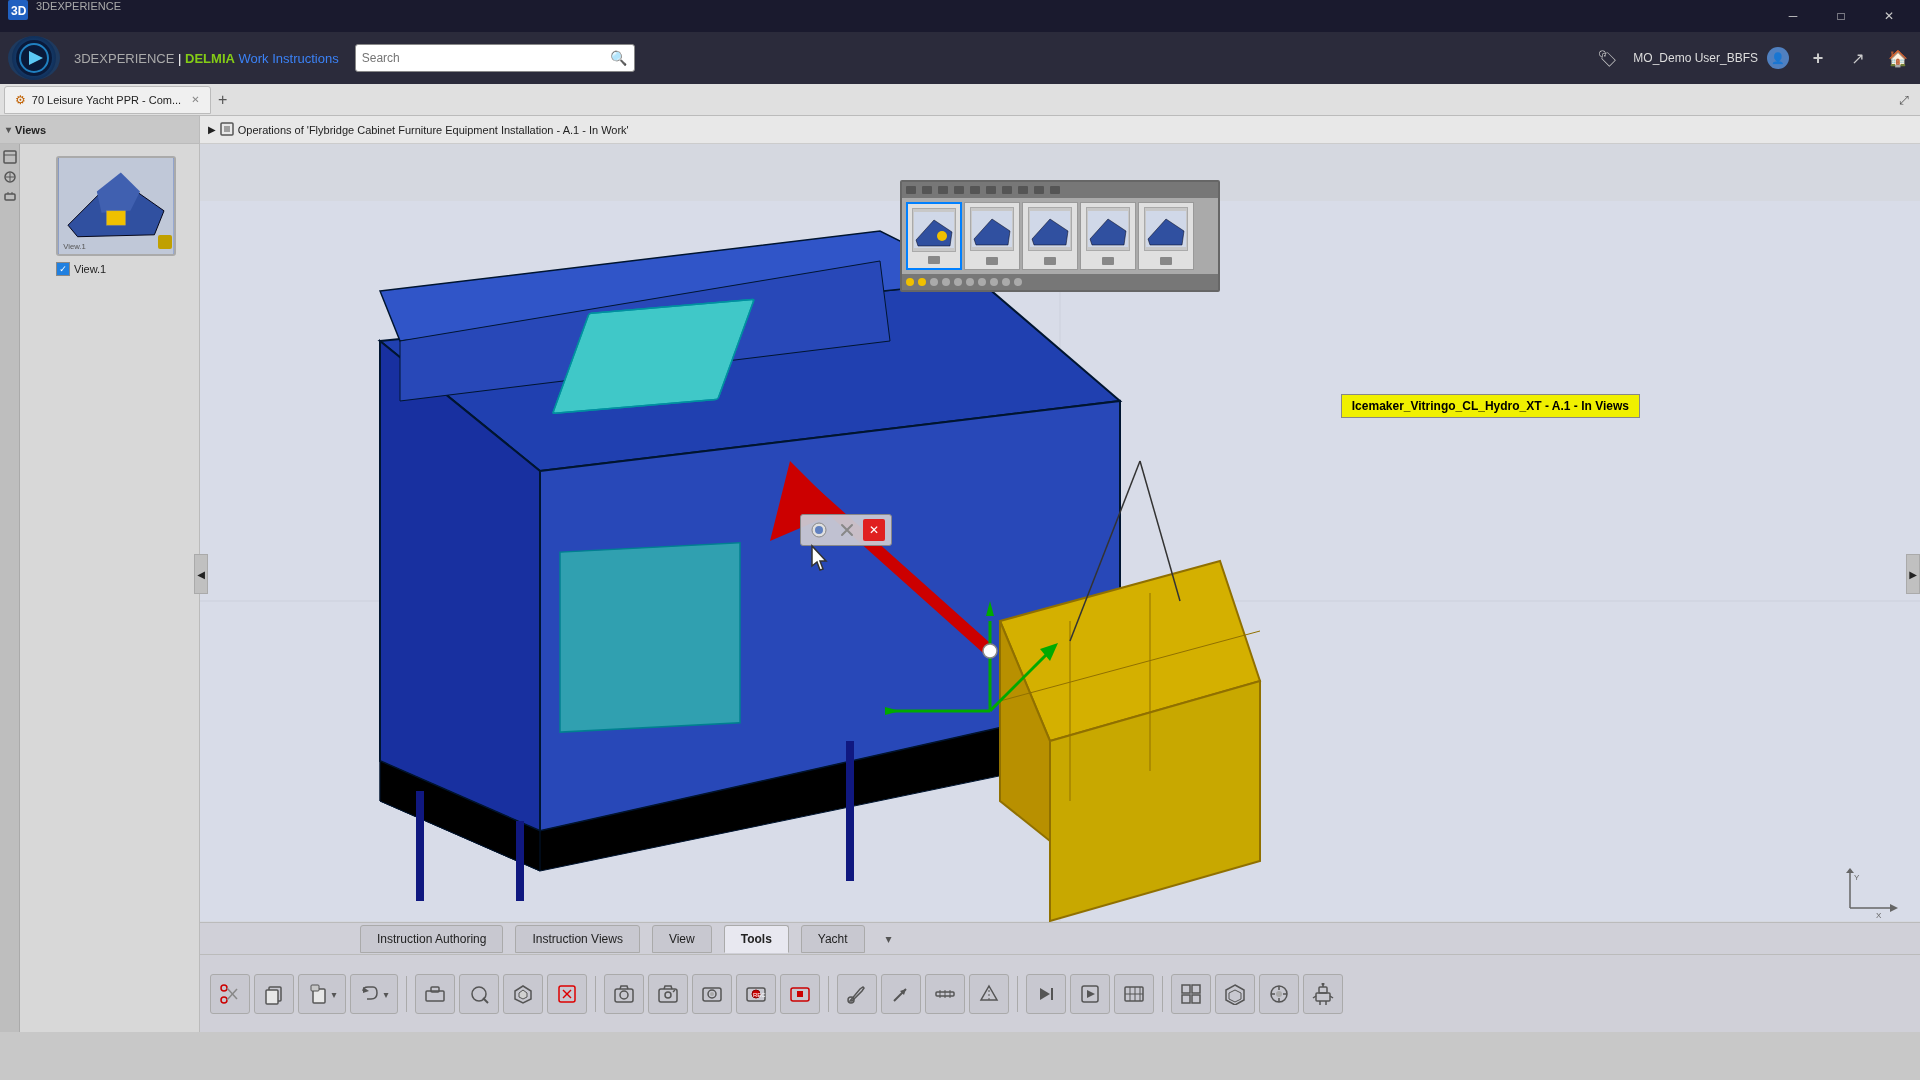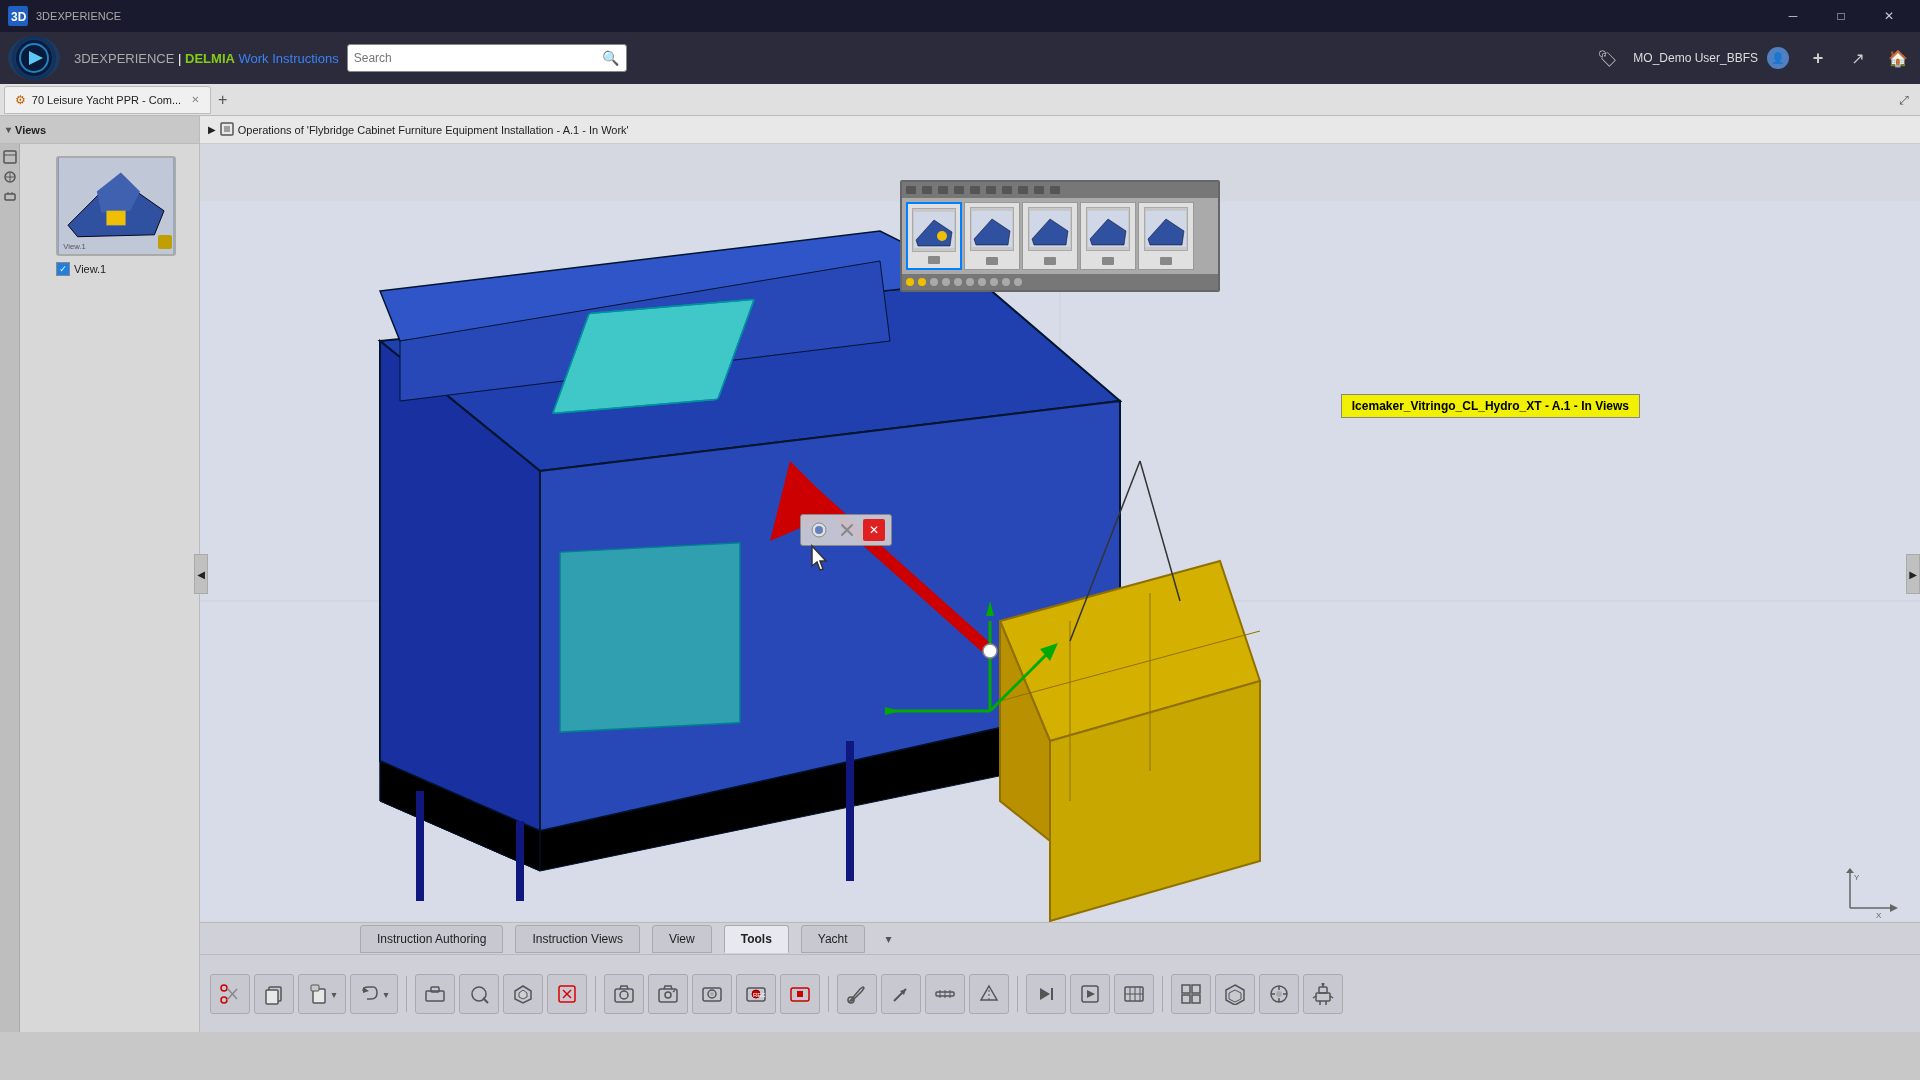--- a/index.html
+++ b/index.html
@@ -1,36 +1,36 @@
 <!DOCTYPE html>
 <html><head>
   <meta charset="utf-8">
   <style>
     * { margin: 0; padding: 0; box-sizing: border-box; }
     body { width: 1920px; height: 1080px; overflow: hidden; background: #c8c8c8; font-family: 'Segoe UI', Arial, sans-serif; font-size: 12px; color: #222; }
 
     
     #titlebar {
       width: 1920px; height: 32px; background: #1a1a2e;
-      display: flex; align-items: center; padding: 0 8px;
+      display: flex; align-items: flex-start; padding: 0 8px;
       color: #fff; font-size: 11px; position: absolute; top: 0; left: 0; z-index: 100;
     }
     #titlebar .app-icon { width: 20px; height: 20px; margin-right: 8px; }
     #titlebar .win-controls { margin-left: auto; display: flex; gap: 2px; }
     #titlebar .win-btn { width: 46px; height: 32px; display: flex; align-items: center; justify-content: center; cursor: pointer; font-size: 12px; color: #ccc; }
 
     
     #toolbar {
       width: 1920px; height: 52px; background: #2b2b3b;
       display: flex; align-items: center; padding: 0 8px; gap: 8px;
       position: absolute; top: 32px; left: 0; z-index: 99;
     }
     .toolbar-logo { width: 52px; height: 44px; border-radius: 50%; background: #1e3a5f; display: flex; align-items: center; justify-content: center; }
     .toolbar-logo-inner { width: 44px; height: 44px; border-radius: 50%; background: radial-gradient(circle, #2060a0, #0a1a3a); display: flex; align-items: center; justify-content: center; color: #fff; font-size: 14px; font-weight: bold; }
-    .search-box { width: 280px; height: 28px; background: #fff; border: 1px solid #888; border-radius: 3px; display: flex; align-items: center; padding: 0 6px; margin-left: 0; }
+    .search-box { width: 280px; height: 28px; background: #fff; border: 1px solid #888; border-radius: 3px; display: flex; align-items: center; padding: 0 6px; margin-left: 8px; }
     .search-box input { border: none; outline: none; flex: 1; font-size: 12px; }
     .search-icon { color: #666; font-size: 14px; cursor: pointer; }
     .toolbar-right { margin-left: auto; display: flex; align-items: center; gap: 12px; color: #ddd; font-size: 12px; }
     .user-info { display: flex; align-items: center; gap: 6px; }
     .toolbar-icon-btn { width: 28px; height: 28px; display: flex; align-items: center; justify-content: center; color: #ccc; cursor: pointer; font-size: 16px; }
 
     
     #tabbar {
       width: 1920px; height: 32px; background: #e0e0e0;
       display: flex; align-items: center; padding: 0 4px;

